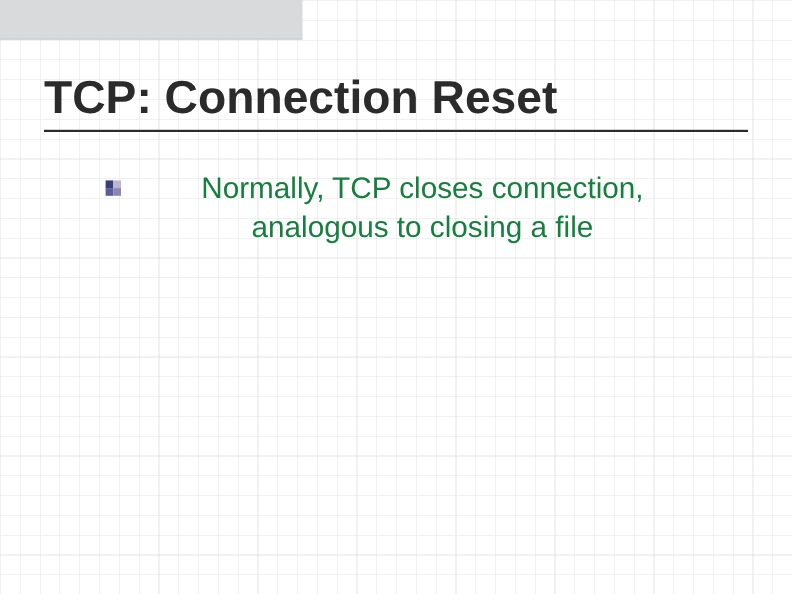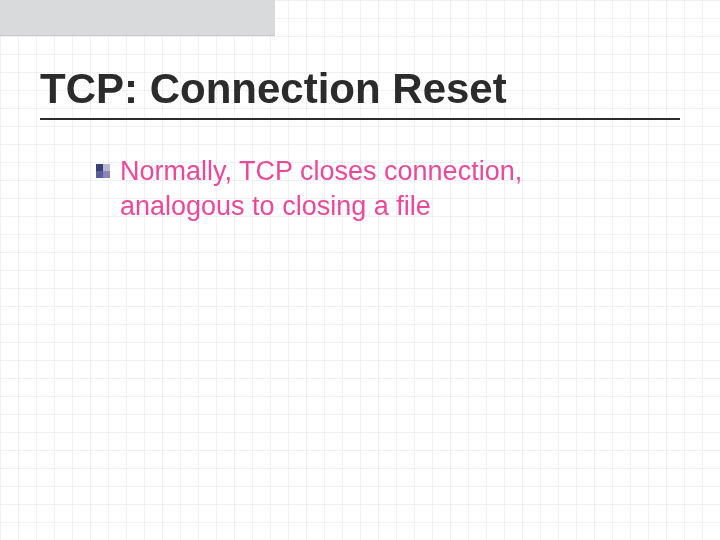--- a/index.html
+++ b/index.html
@@ -77,23 +77,24 @@
   .bullet-icon .q2 {
     position: absolute; top: 0; right: 0;
     width: 7px; height: 7px; background: #b8b6d4;
   }
   .bullet-icon .q3 {
     position: absolute; bottom: 0; left: 0;
     width: 7px; height: 7px; background: #5b5e9a;
   }
   .bullet-text {
     font-size: 27px;
-    color: #ec4899;
+    color: #15803d;
     line-height: 1.28;
     font-family: Verdana, Geneva, sans-serif;
+    text-align: center;
   }
 </style>
 </head>
 <body>
 
 <div class="grid-bg"></div>
 <div class="top-strip"></div>
 
 <div class="slide">
   <h1 class="title">TCP: Connection Reset</h1>

